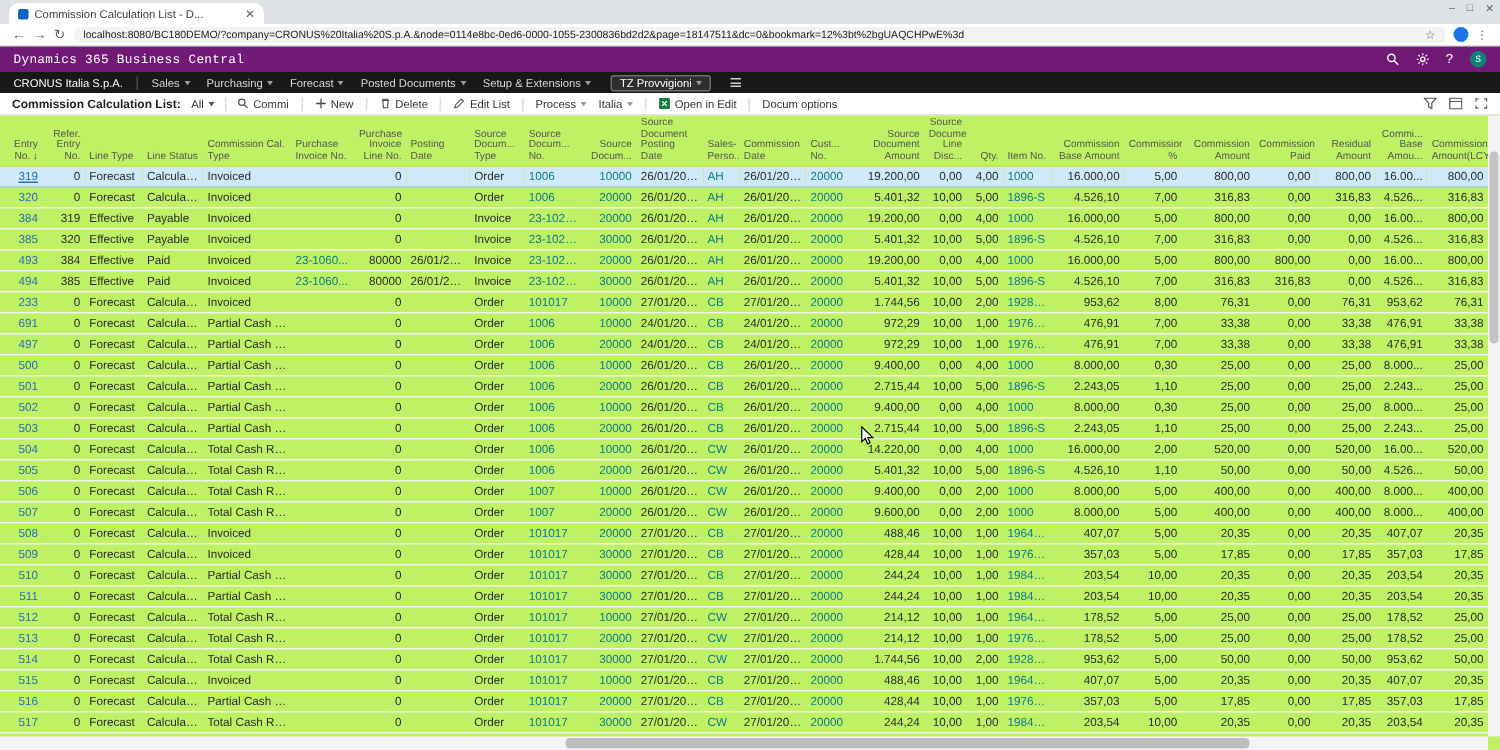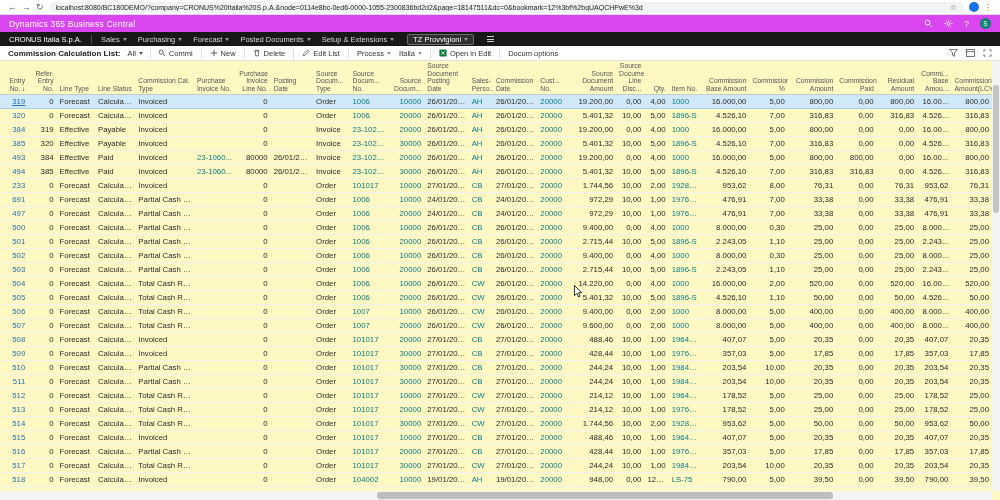--- a/index.html
+++ b/index.html
@@ -16,21 +16,21 @@
   .win-controls { position:absolute; right:4px; top:2px; display:flex; gap:8px; font-size:7px; color:#5f6368; }
   .addressbar { height:15px; background:#fff; display:flex; align-items:center; gap:5px; padding:0 8px; border-bottom:1px solid #dadce0; flex:0 0 auto; }
   .navbtn { color:#5f6368; font-size:9px; line-height:1; }
   .urlbox { flex:1; height:11px; background:#f1f3f4; border-radius:6px; display:flex; align-items:center; gap:4px; padding:0 7px; }
   .url-text { flex:1; font-size:7px; color:#202124; white-space:nowrap; overflow:hidden; text-overflow:ellipsis; }
   .url-star { color:#5f6368; font-size:8px; }
   .chrome-avatar { width:10px; height:10px; border-radius:50%; background:#1a73e8; flex:0 0 auto; }
   .chrome-menu { color:#5f6368; font-size:8px; }
 
   
-  .appheader { height:17px; background:#d946ef; color:#fff; display:flex; align-items:center; padding:0 9px; flex:0 0 auto; }
+  .appheader { height:17px; background:#701a75; color:#fff; display:flex; align-items:center; padding:0 9px; flex:0 0 auto;font-family:Liberation Mono, monospace; }
   .app-title { font-size:8.5px; letter-spacing:.2px; }
   .app-right { margin-left:auto; display:flex; align-items:center; gap:11px; }
   .app-right svg { display:block; }
   .help-glyph { font-size:9px; color:#fff; }
   .bc-avatar { width:11px; height:11px; border-radius:50%; background:#0e8276; color:#fff; font-size:6.5px; display:flex; align-items:center; justify-content:center; }
 
   
   .navbar { height:14px; background:#181818; color:#d9d9d9; display:flex; align-items:center; padding:0 9px; font-size:7.5px; gap:9px; flex:0 0 auto; }
   .nav-company { color:#fff; padding-right:9px; border-right:1px solid #4a4a4a; white-space:nowrap; }
   .nav-items { display:flex; gap:11px; align-items:center; }
@@ -46,21 +46,21 @@
   .tb-view { display:flex; align-items:center; gap:3px; color:#333; }
   .tb-view .chev { border-top-color:#555; }
   .tb-sep { width:1px; height:9px; background:#ddd; flex:0 0 auto; }
   .tb-actions { display:flex; align-items:center; gap:8px; }
   .tb-action { display:flex; align-items:center; gap:3px; white-space:nowrap; color:#333; }
   .tb-action svg { display:block; }
   .tb-right { margin-left:auto; display:flex; align-items:center; gap:8px; color:#555; }
   .tb-right svg { display:block; }
 
   
-  .grid-area { flex:1 1 auto; position:relative; overflow:hidden; background:#fef9c3; }
+  .grid-area { flex:1 1 auto; position:relative; overflow:hidden; background:#bef264; }
   .grid-clip { position:absolute; left:0; top:0; right:8px; bottom:9px; overflow:hidden; }
   table { width:100%; border-collapse:collapse; table-layout:fixed; }
   thead th { font-weight:normal; font-size:6.8px; color:#555; padding:1px 3px 2px 3px; border-bottom:1px solid #c9c9c9; vertical-align:bottom; line-height:1.12; height:21px; overflow:hidden; }
   thead th .sort { color:#333; font-size:6.5px; }
   tbody td { font-size:7.8px; color:#2b2b2b; height:13px; line-height:13px; padding:0 3px; border-bottom:1px solid #f1f1f1; white-space:nowrap; overflow:hidden; text-overflow:ellipsis; }
   td.blue { color:var(--link-blue, #2a6eb5); }
   td.teal { color:var(--link-teal, #0c7a89); }
   tr.selected td { background:var(--selected-row, #cfe9f8); border-top:1px solid #a6cfe8; border-bottom:1px solid #a6cfe8; }
   tr.selected td:first-child { text-decoration:underline; }
 
@@ -71,20 +71,32 @@
   .hscroll-thumb { position:absolute; top:1px; left:38%; width:46%; height:7px; background:#bdbdbd; border-radius:3px; }
 
   
   .cursor { position:absolute; left:574px; top:284px; z-index:20; pointer-events:none; }
 </style>
 </head>
 <body>
 
 <div class="screen">
 
+  <div class="tabstrip">
+    <div class="tab">
+      <span class="tab-favicon"></span>
+      <span class="tab-title">Commission Calculation List - D...</span>
+      <span class="tab-close">✕</span>
+    </div>
+    <div class="win-controls">
+      <span>–</span>
+      <span>□</span>
+      <span>✕</span>
+    </div>
+  </div>
 
   <div class="addressbar">
     <span class="navbtn">←</span>
     <span class="navbtn">→</span>
     <span class="navbtn">↻</span>
     <div class="urlbox">
       <span class="url-text">localhost:8080/BC180DEMO/?company=CRONUS%20Italia%20S.p.A.&amp;node=0114e8bc-0ed6-0000-1055-2300836bd2d2&amp;page=18147511&amp;dc=0&amp;bookmark=12%3bt%2bgUAQCHPwE%3d</span>
       <span class="url-star">☆</span>
     </div>
     <span class="chrome-avatar"></span>

